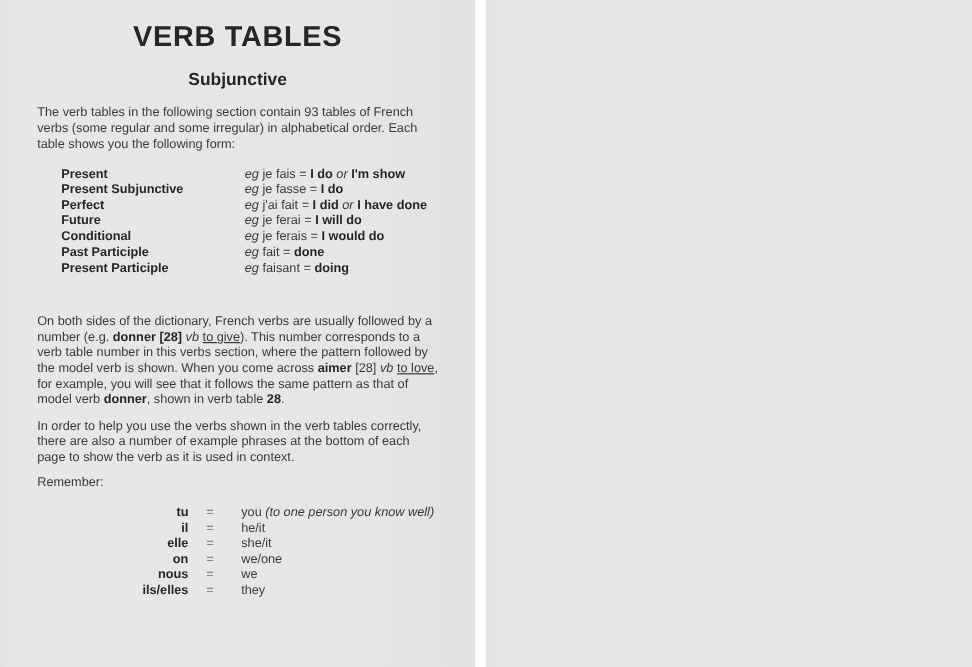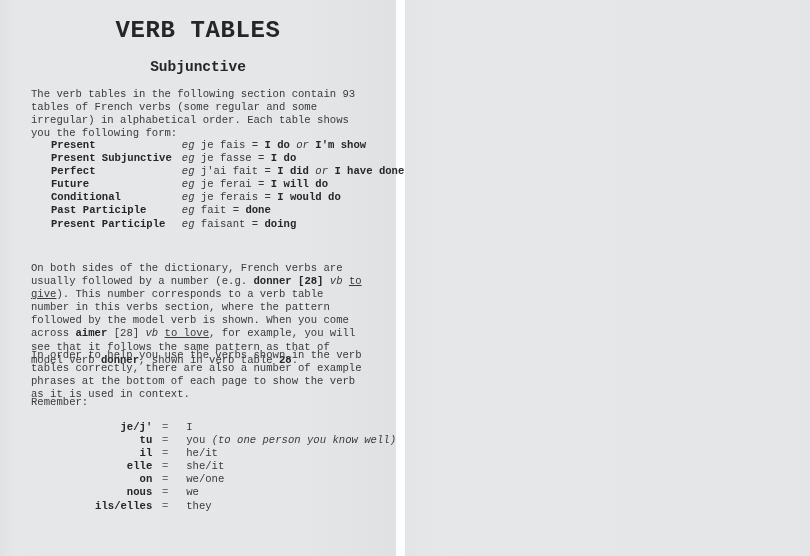--- a/index.html
+++ b/index.html
@@ -11,21 +11,20 @@
     height: 556px;
     background: #ffffff;
     font-family: "Liberation Sans", sans-serif;
     overflow: hidden;
   }
   .spread {
     position: relative;
     width: 810px;
     height: 556px;
     background: #fdba74;
-    font-family: Liberation Mono, monospace;
   }
   .page {
     position: absolute;
     top: 0;
     height: 556px;
     background: #e5e6e8;
   }
   .page-left {
     left: 0;
     width: 396px;
@@ -197,25 +196,20 @@
 
     <div class="para p-body1">On both sides of the dictionary, French verbs are usually followed by a number (e.g. <b>donner</b> <b>[28]</b> <i>vb</i> <u>to give</u>). This number corresponds to a verb table number in this verbs section, where the pattern followed by the model verb is shown. When you come across <b>aimer</b> <span>[28]</span> <i>vb</i> <u>to love</u>, for example, you will see that it follows the same pattern as that of model verb <b>donner</b>, shown in verb table <b>28</b>.</div>
 
     <div class="para p-body2">In order to help you use the verbs shown in the verb tables correctly, there are also a number of example phrases at the bottom of each page to show the verb as it is used in context.</div>
 
     <div class="para p-remember">Remember:</div>
 
     <table class="pronoun-table">
       <tbody>
           <tr>
-            <td class="pron">je/j'</td>
-            <td class="eq">=</td>
-            <td class="mean">I</td>
-          </tr>
-          <tr>
             <td class="pron">tu</td>
             <td class="eq">=</td>
             <td class="mean">you <i>(to one person you know well)</i></td>
           </tr>
           <tr>
             <td class="pron">il</td>
             <td class="eq">=</td>
             <td class="mean">he/it</td>
           </tr>
           <tr>

